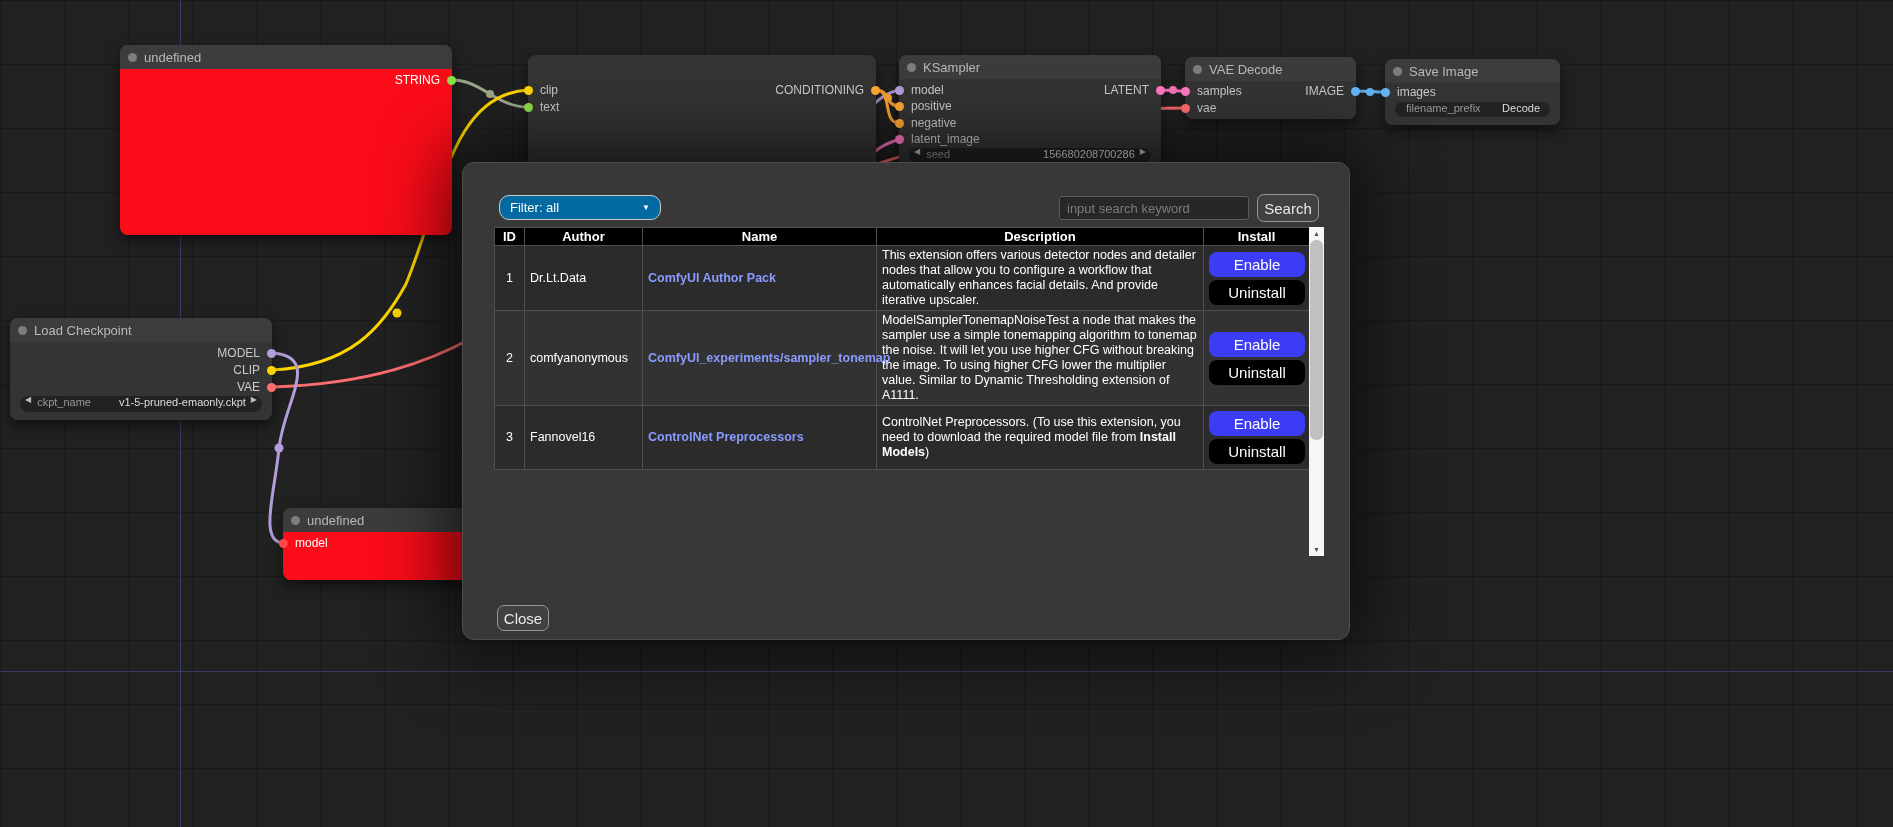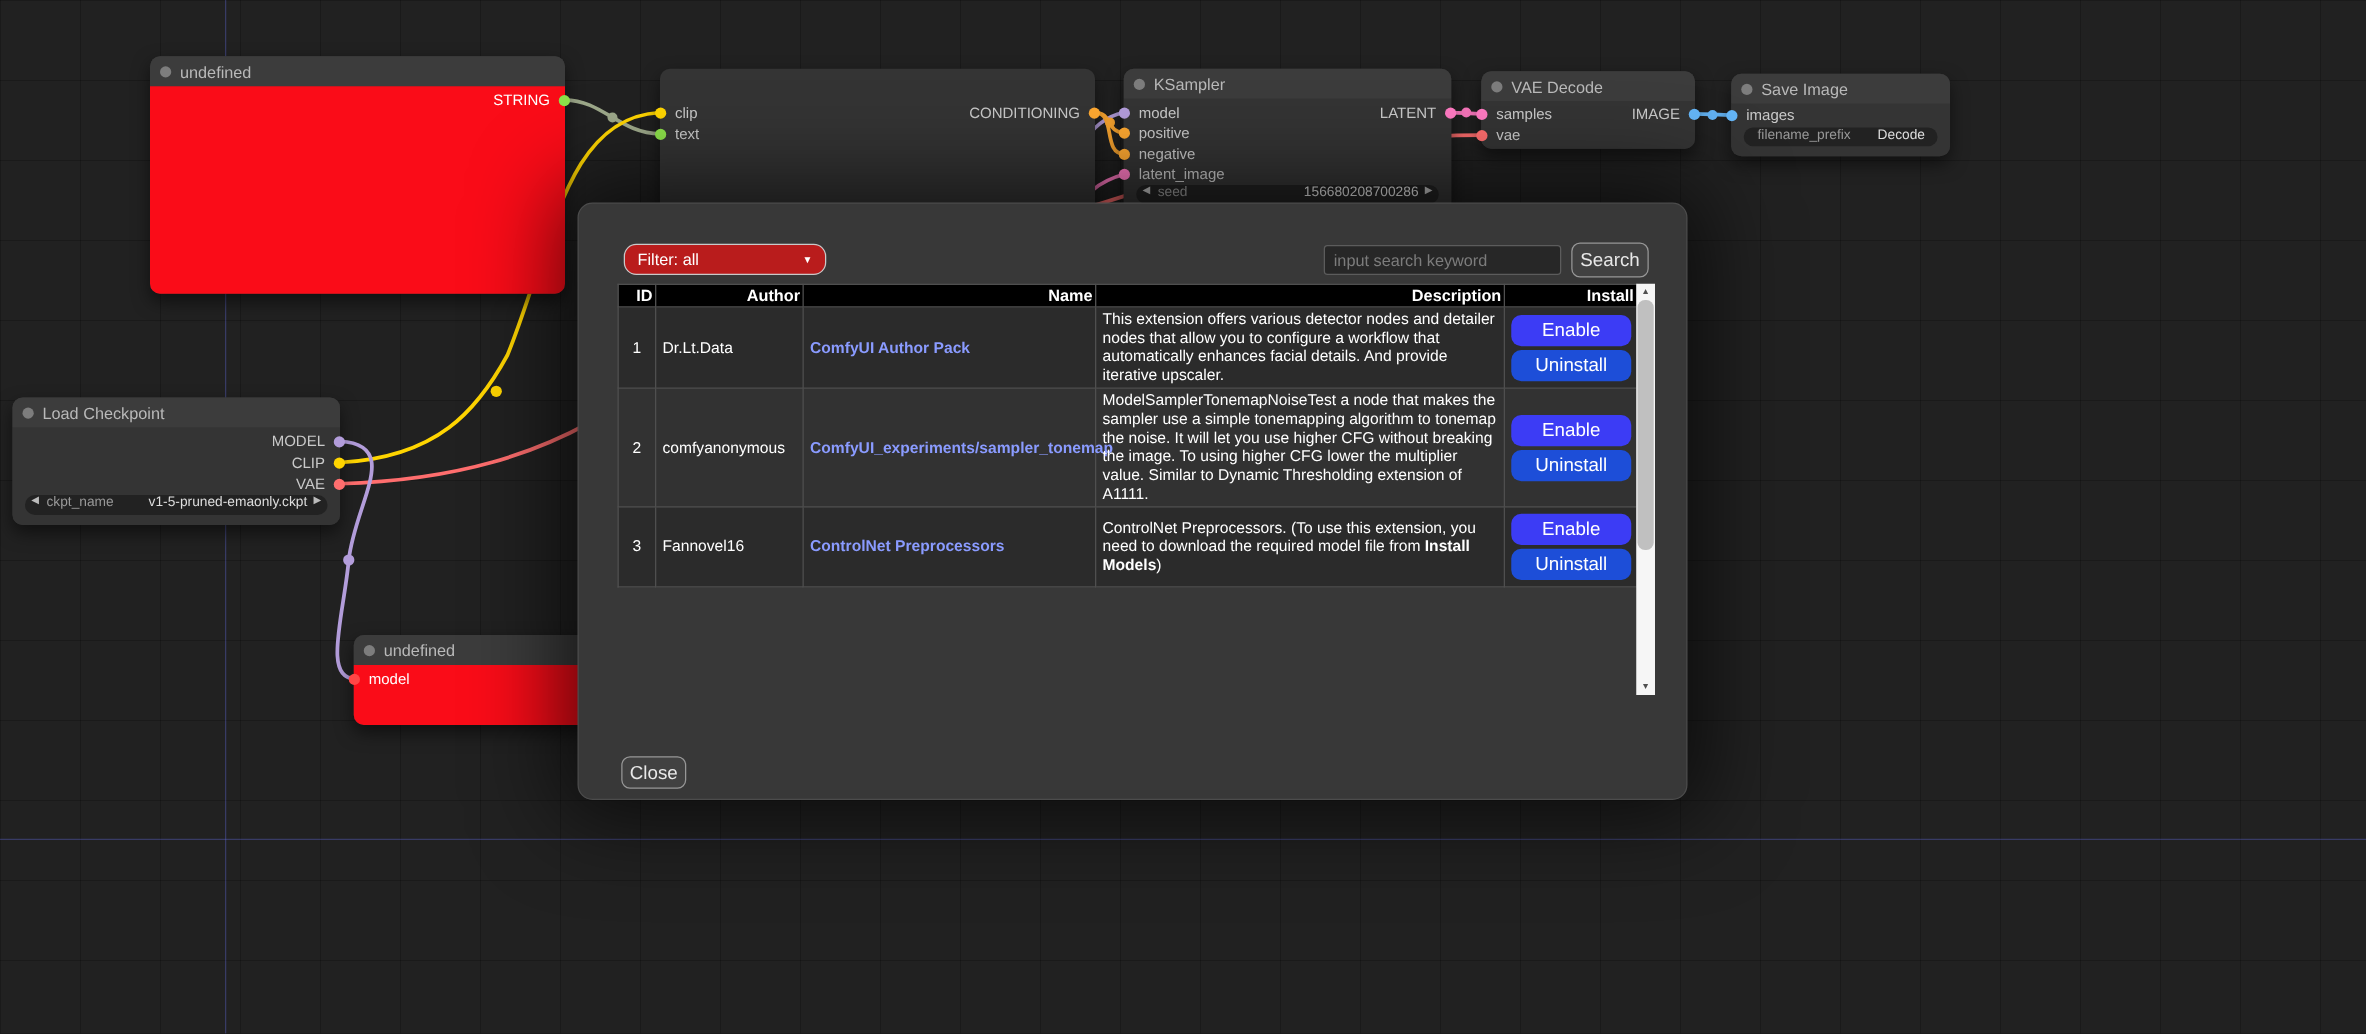--- a/index.html
+++ b/index.html
@@ -52,53 +52,53 @@
   .arr { color:#bbb; font-size:8px; line-height:1; }
   .wl { color:#989898; margin-left:6px; }
   .wv { color:#dddddd; margin-left:auto; margin-right:5px; white-space:nowrap; }
 
   
   #dialog { position:absolute; left:462px; top:162px; width:888px; height:478px;
             background:#383838; border:1px solid #4c4c4c; border-radius:12px;
             box-shadow:0 0 70px 14px rgba(0,0,0,0.65); z-index:20; }
 
   .filter { position:absolute; left:36px; top:32px; width:162px; height:25px;
-            background:#b91c1c; border:1px solid #c9c9c9; border-radius:10px;
+            background:#0369a1; border:1px solid #c9c9c9; border-radius:10px;
             display:flex; align-items:center; padding:0 10px; color:#fff;
             font-size:13px; cursor:pointer; }
   .filter .caret { margin-left:auto; font-size:8px; color:#fff; }
 
   .search-input { position:absolute; left:596px; top:33px; width:190px; height:24px;
             background:#272727; border:1px solid #5c5c5c; border-radius:3px;
             color:#cfcfcf; font-size:13px; padding:0 7px; font-family:inherit; }
   .search-input::placeholder { color:#7c7c7c; }
 
   .btn { background:#414141; border:1px solid #979797; border-radius:7px;
          color:#e8e8e8; font-size:15px; font-family:inherit; cursor:pointer; }
   .search-btn { position:absolute; left:794px; top:31px; width:62px; height:28px; }
   .close-btn  { position:absolute; left:34px; top:442px; width:52px; height:26px; }
 
   .ext-table { position:absolute; left:31px; top:64px; width:815px;
                border-collapse:collapse; table-layout:fixed; font-size:12.5px;
                color:#fff; }
   .ext-table th { background:#000; color:#fff; font-weight:bold; font-size:13px;
-                  height:18px; padding:0 2px; border:1px solid #4f4f4f;text-align:right; }
+                  height:18px; padding:0 2px; border:1px solid #4f4f4f; }
   .ext-table td { border:1px solid #4f4f4f; padding:2px 5px; vertical-align:middle;
                   line-height:15px; }
   .ext-table tbody tr:nth-child(odd)  { background:#2b2b2b; }
   .ext-table tbody tr:nth-child(even) { background:#323232; }
   .td-id { text-align:center; }
   .name-link { color:#8a9bff; font-weight:bold; font-size:12.5px;
                text-decoration:none; white-space:nowrap; }
   .install-cell { text-align:center; padding:3px 4px; }
   .btn-enable, .btn-uninstall { display:block; width:96px; height:25px; margin:3px auto;
                border:none; border-radius:8px; color:#fff; font-size:15px;
                font-family:inherit; cursor:pointer; }
   .btn-enable    { background:#3c3cf5; }
-  .btn-uninstall { background:#1d4ed8; }
+  .btn-uninstall { background:#000000; }
 
   .scrollbar { position:absolute; left:846px; top:64px; width:15px; height:329px;
                background:#f6f6f6; }
   .sb-arrow { position:absolute; left:0; width:15px; height:13px; display:flex;
               align-items:center; justify-content:center; font-size:7px;
               color:#505050; cursor:pointer; }
   .sb-up { top:0; } .sb-down { bottom:0; }
   .sb-thumb { position:absolute; left:1px; width:13px; top:13px; height:200px;
               background:#c0c0c0; border-radius:6px; cursor:grab; }
 </style>

